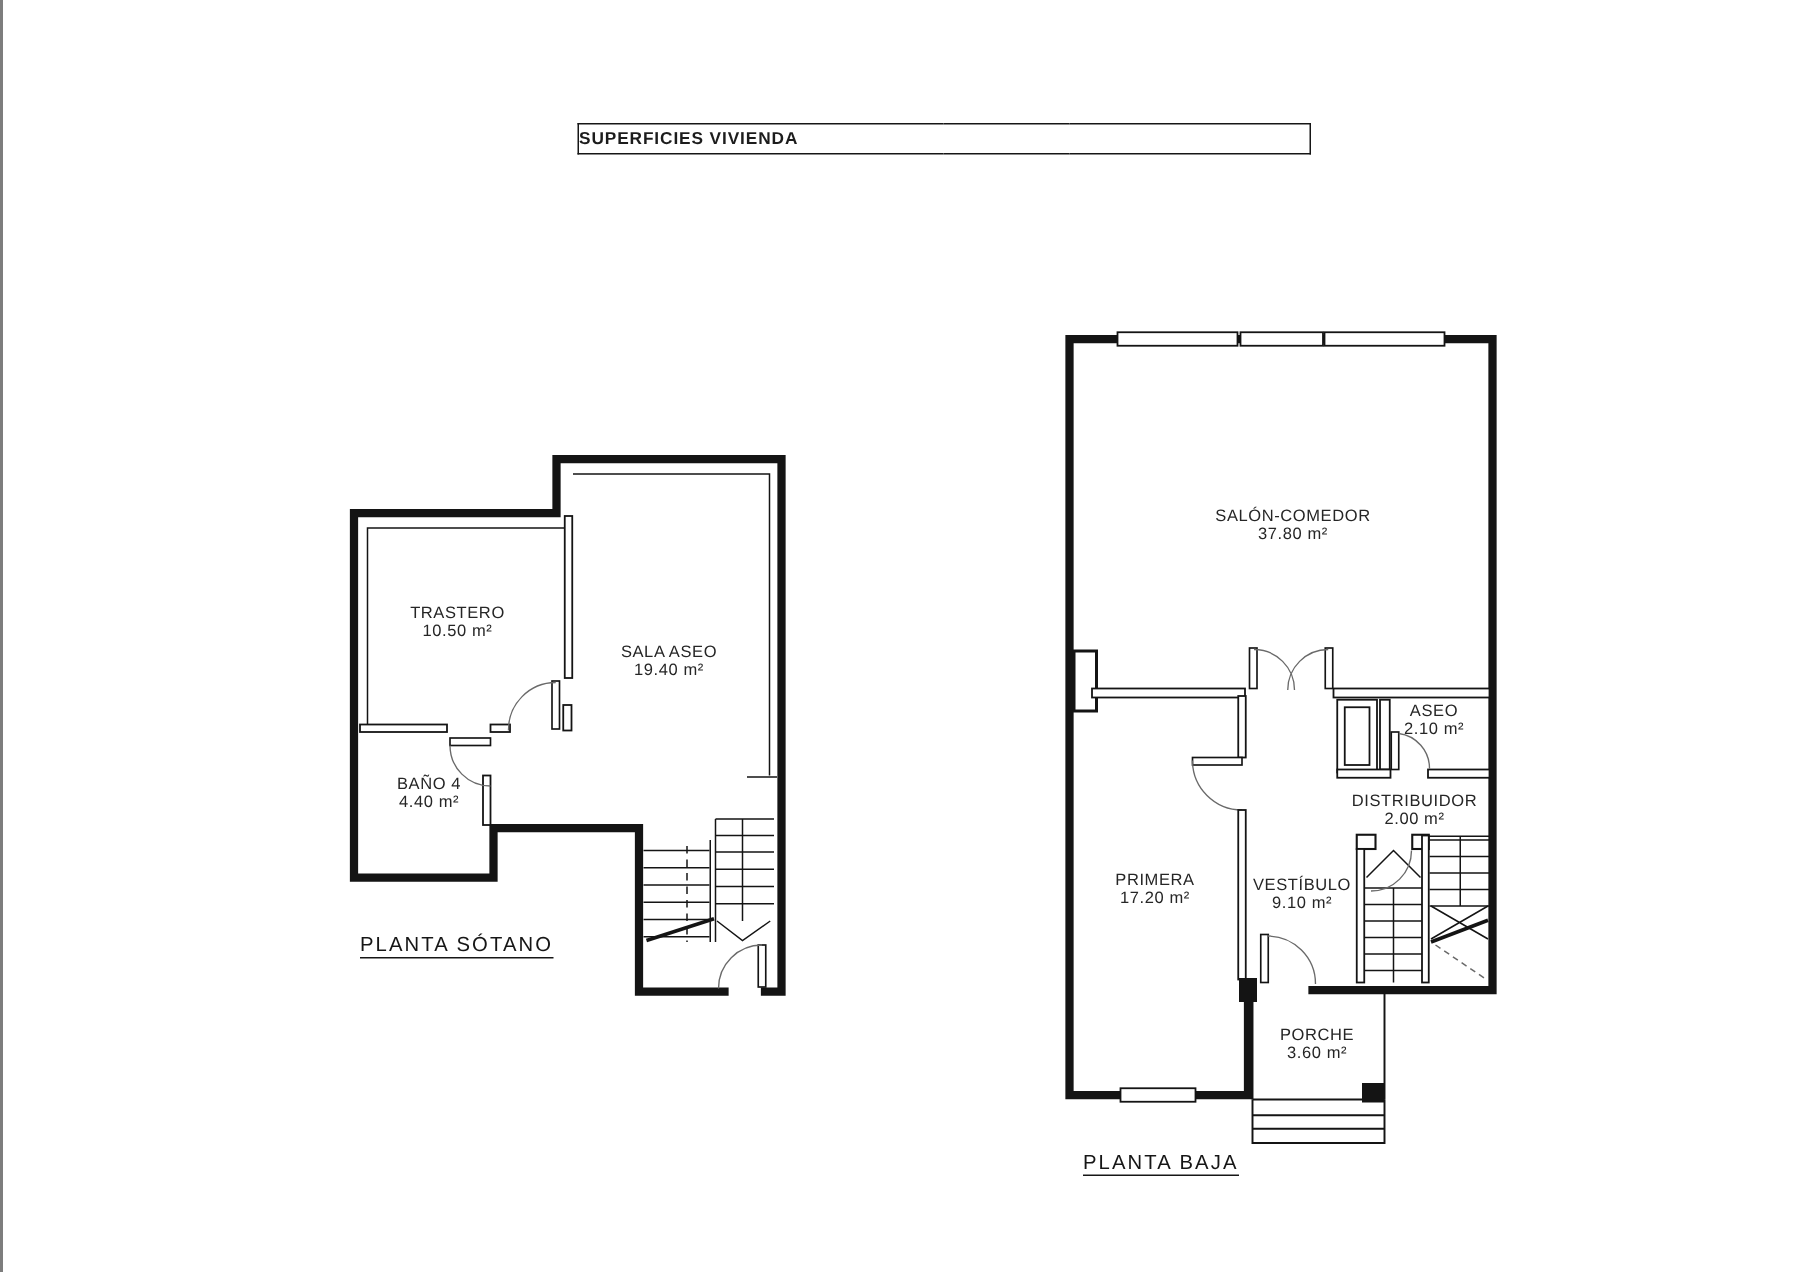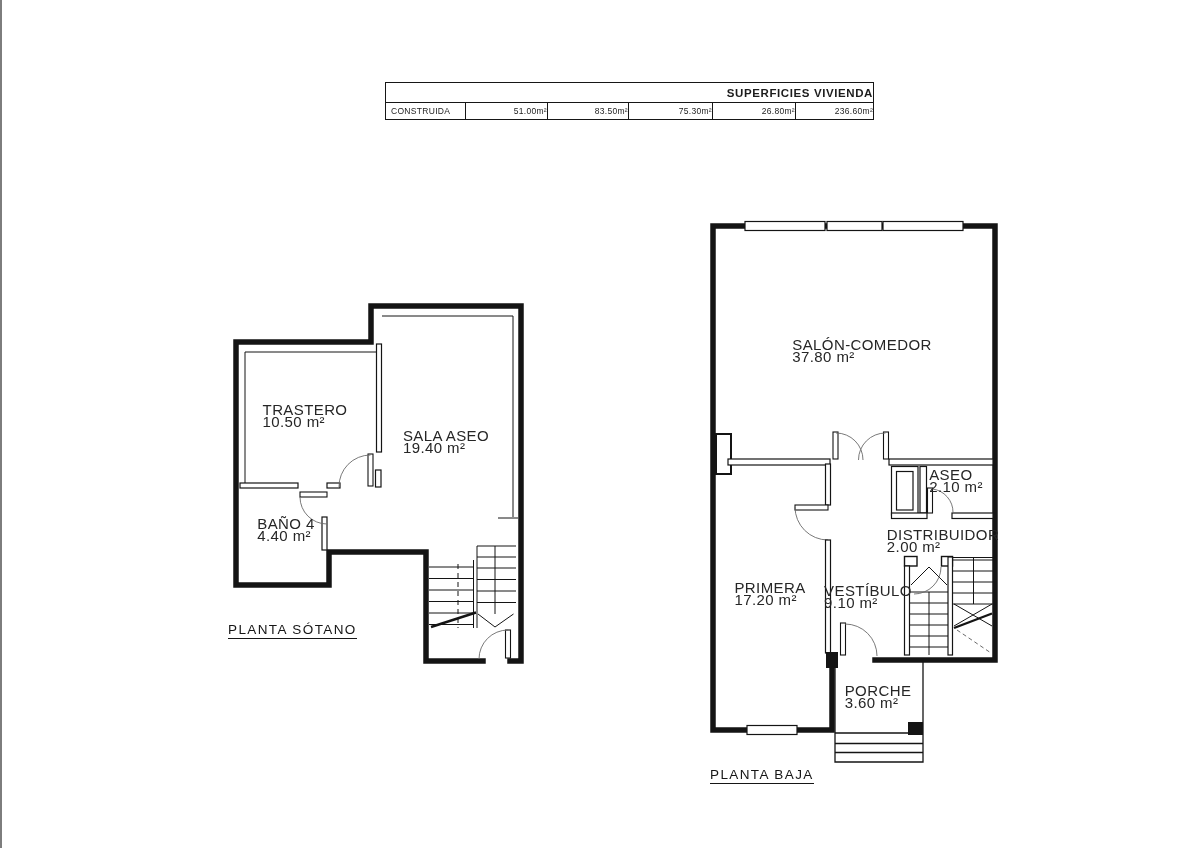--- a/index.html
+++ b/index.html
@@ -5,32 +5,32 @@
   html,body{margin:0;padding:0;background:#fff;}
   #sheet{position:relative;width:1202px;height:848px;background:#ffffff;overflow:hidden;
          font-family:"Liberation Sans", sans-serif;color:#1c1c1c;}
   #edge-strip{position:absolute;left:0;top:0;width:2px;height:848px;background:#7d7d7d;}
   svg{position:absolute;left:0;top:0;}
 
   
   #surface-table{position:absolute;left:385px;top:82px;width:488px;border-collapse:collapse;
                  table-layout:fixed;}
   #surface-table td{border:1.2px solid #161616;font-size:8.5px;letter-spacing:.3px;
-                    text-align:right;padding:0;height:16px;white-space:nowrap;}
+                    text-align:left;padding:0;height:16px;white-space:nowrap;}
   #surface-table td.tbl-title{border:1.6px solid #161616;font-size:11.5px;font-weight:bold;
                     letter-spacing:.6px;height:19px;}
   #surface-table td.rowlabel{text-align:left;padding-left:5px;}
   #surface-table tr.hdr td{height:14px;}
   #surface-table{border:1.8px solid #161616;}
 
   
-  .room-label{position:absolute;transform:translateX(-50%);
-              font-size:15px;line-height:11.5px;letter-spacing:.4px;color:#262626;white-space:nowrap;}
+  .room-label{position:absolute;transform:translateX(-50%);text-align:center;
+              font-size:11px;line-height:11.5px;letter-spacing:.4px;color:#262626;white-space:nowrap;}
   .plan-title{position:absolute;font-size:13.5px;letter-spacing:1.4px;color:#161616;
-              border-bottom:1.5px solid #161616;padding-bottom:1px;white-space:nowrap;}
+              border-bottom:1.5px solid #161616;padding-bottom:1px;white-space:nowrap;margin-left:12px;}
 </style>
 </head>
 <body>
 
 <div id="sheet">
   <div id="edge-strip"></div>
 
   <svg width="1202" height="848" viewBox="0 0 1202 848">
 
     <g stroke="#141414" fill="none">
@@ -135,28 +135,20 @@
         <col style="width:82px">
         <col style="width:81px">
         <col style="width:84px">
         <col style="width:83px">
         <col style="width:78px">
       </colgroup>
     <tbody>
         <tr>
           <td class="tbl-title" colspan="6">SUPERFICIES VIVIENDA</td>
         </tr>
-    <tr>
-      <td class="rowlabel">CONSTRUIDA</td>
-      <td>51.00m²</td>
-      <td>83.50m²</td>
-      <td>75.30m²</td>
-      <td>26.80m²</td>
-      <td>236.60m²</td>
-    </tr>
   </tbody>
     </table>
 
   <div class="room-label" style="left:305px;top:404px">
     <div>TRASTERO</div>
     <div>10.50 m²</div>
   </div>
   <div class="room-label" style="left:446px;top:430px">
     <div>SALA ASEO</div>
     <div>19.40 m²</div>

